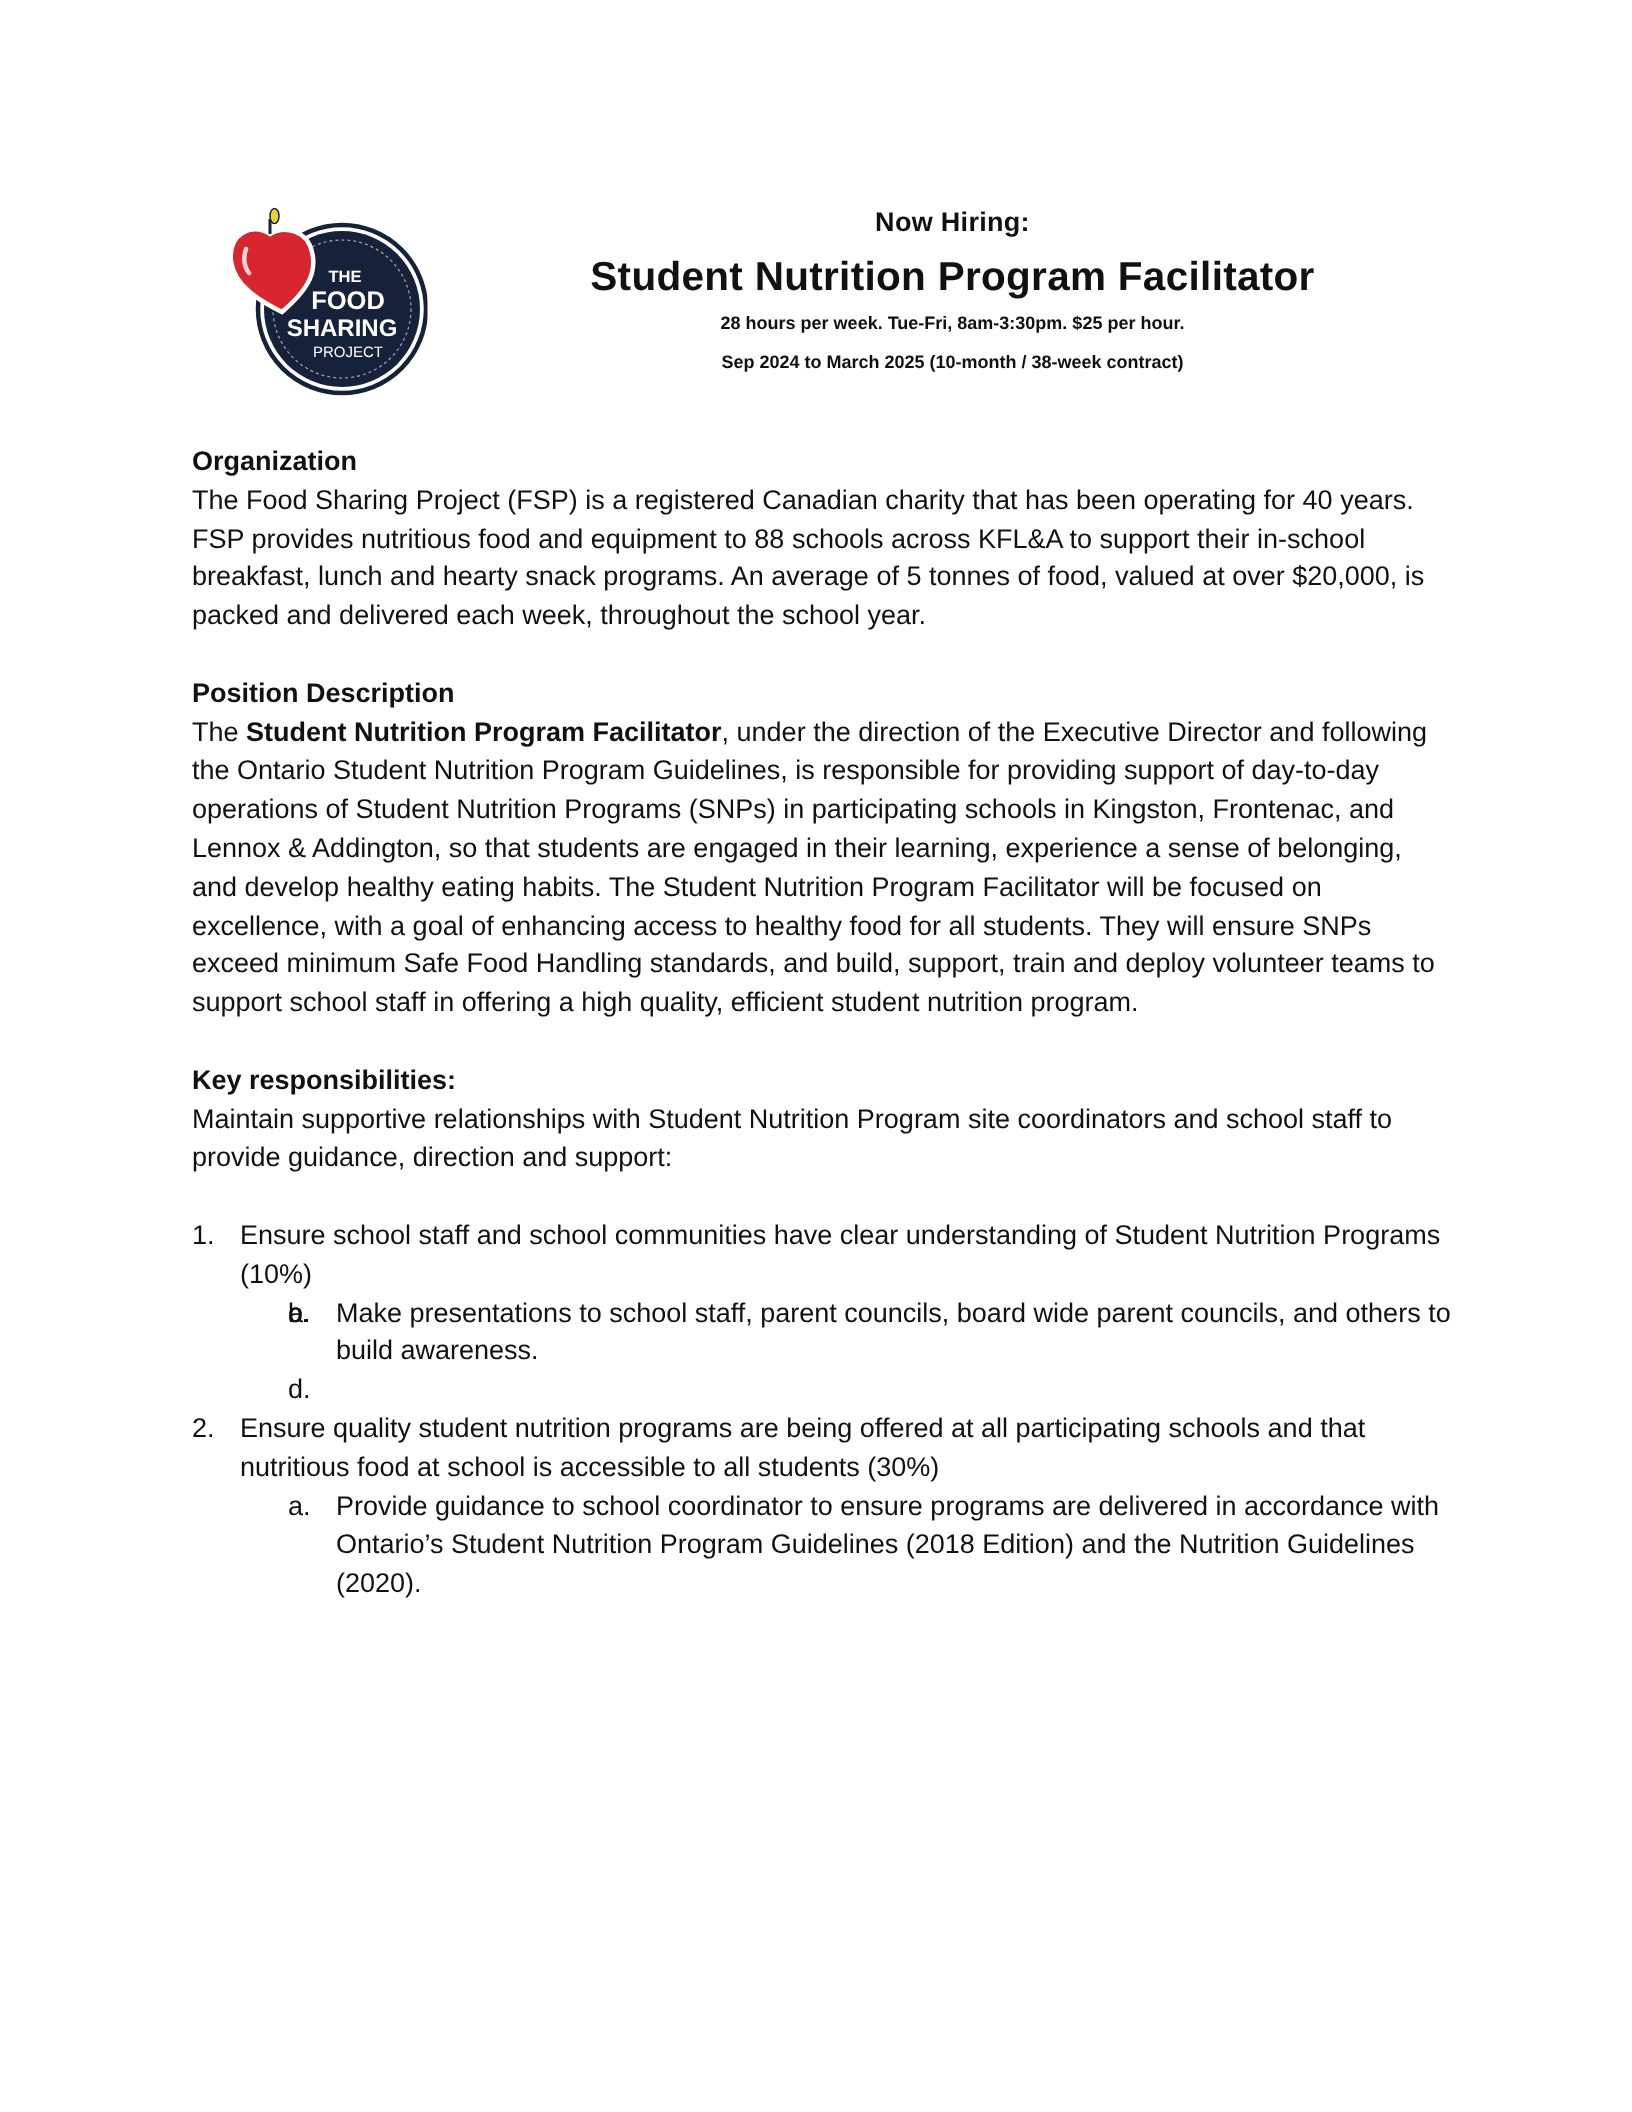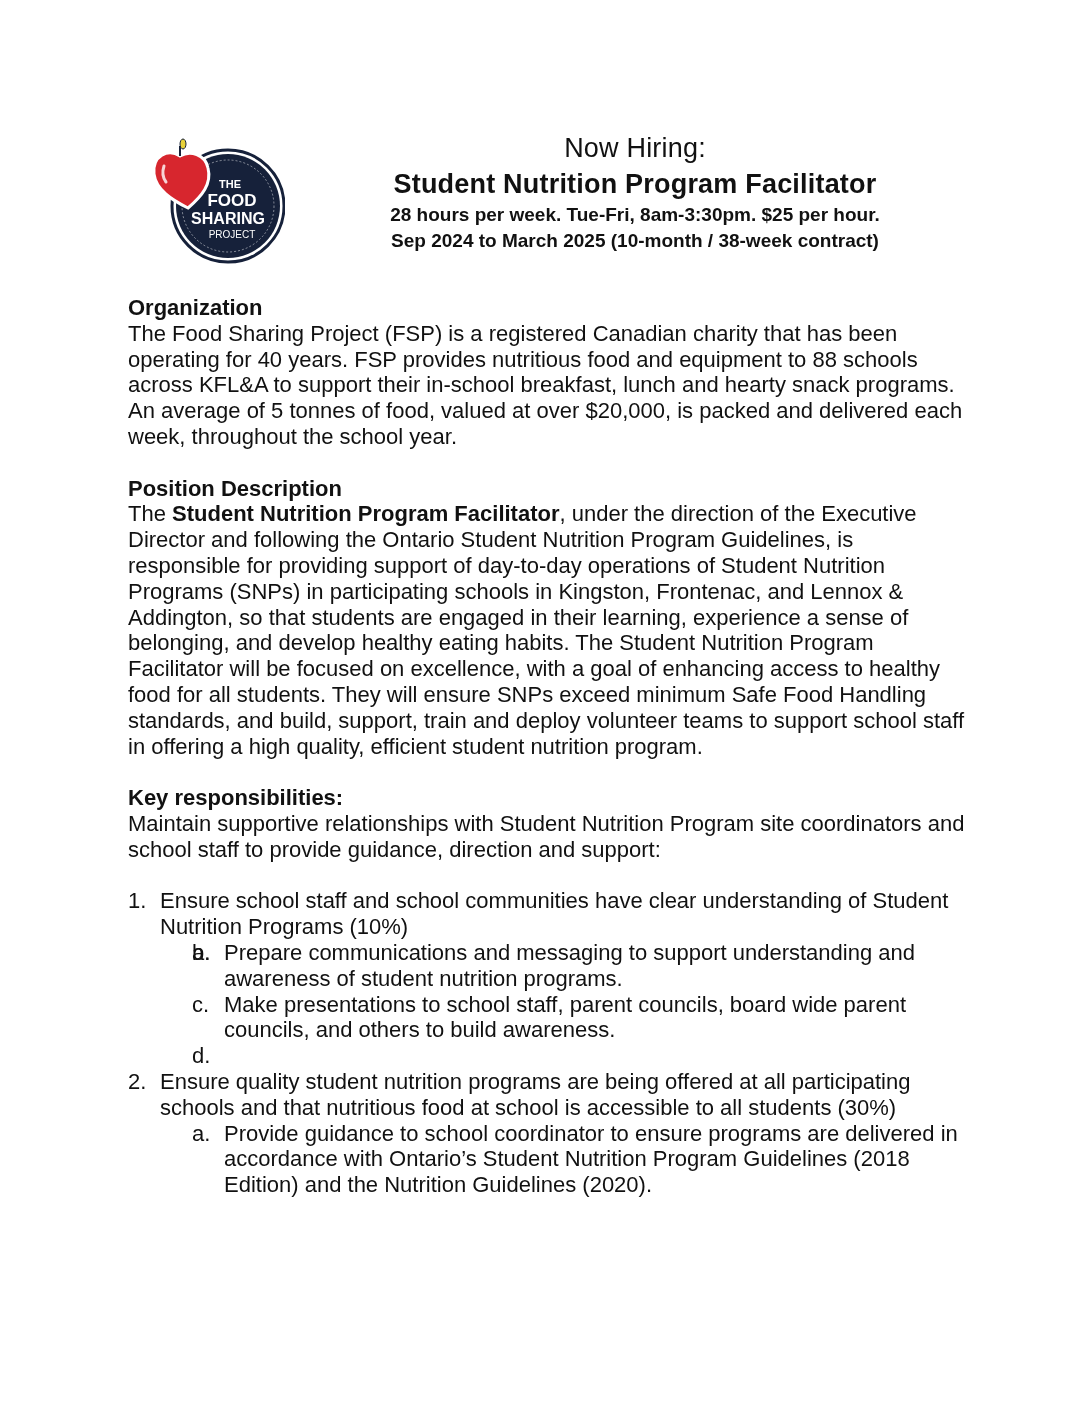--- a/index.html
+++ b/index.html
@@ -1,24 +1,24 @@
 <!DOCTYPE html>
 <html><head>
 <meta charset="utf-8">
 <style>
   html, body { margin: 0; padding: 0; background: #ffffff; }
   body { width: 1088px; height: 1408px; position: relative; overflow: hidden;
          font-family: "Liberation Sans", sans-serif; color: #111; }
   .logo { position: absolute; left: 150px; top: 136px; width: 135px; height: 128px; }
   .header { position: absolute; left: 340px; top: 130px; width: 590px; text-align: center; }
-  .title1 { font-size: 27px; font-weight: normal; line-height: 36px; letter-spacing: 0.2px; }
+  .title1 { font-size: 18px; font-weight: bold; line-height: 36px; letter-spacing: 0.2px; }
   .title2 { font-size: 27px; font-weight: bold; line-height: 36px; letter-spacing: 0.2px; }
-  .sub { font-size: 19px; font-weight: bold; line-height: 26px; }
+  .sub { font-size: 12px; font-weight: bold; line-height: 26px; }
   .content { position: absolute; left: 128px; top: 295px; width: 840px;
-             font-size: 22px; line-height: 25.8px; }
+             font-size: 18px; line-height: 25.8px; }
   .h { font-weight: bold; }
   p { margin: 0; }
   .gap { height: 25.8px; }
   .ol { position: relative; padding-left: 32px; }
   .ol .num { position: absolute; left: 0; top: 0; }
   .sub-item { position: relative; padding-left: 96px; }
   .sub-item .letter { position: absolute; left: 64px; top: 0; }
 </style>
 </head>
 <body>
@@ -71,21 +71,20 @@
 
     <div class="ol">
       <span class="num">1.</span>
       <p>Ensure school staff and school communities have clear understanding of Student Nutrition Programs (10%)</p>
     </div>
     <div class="sub-item">
       <span class="letter">a.</span>
     </div>
     <div class="sub-item">
       <span class="letter">b.</span>
-      <p>Prepare communications and messaging to support understanding and awareness of student nutrition programs.</p>
     </div>
     <div class="sub-item">
       <span class="letter">c.</span>
       <p>Make presentations to school staff, parent councils, board wide parent councils, and others to build awareness.</p>
     </div>
     <div class="sub-item">
       <span class="letter">d.</span>
     </div>
 
     <div class="gap"></div>

